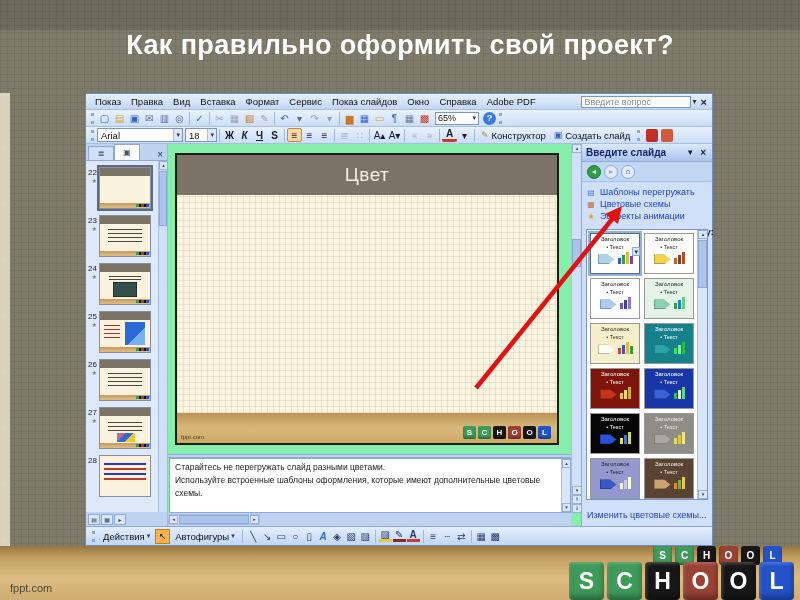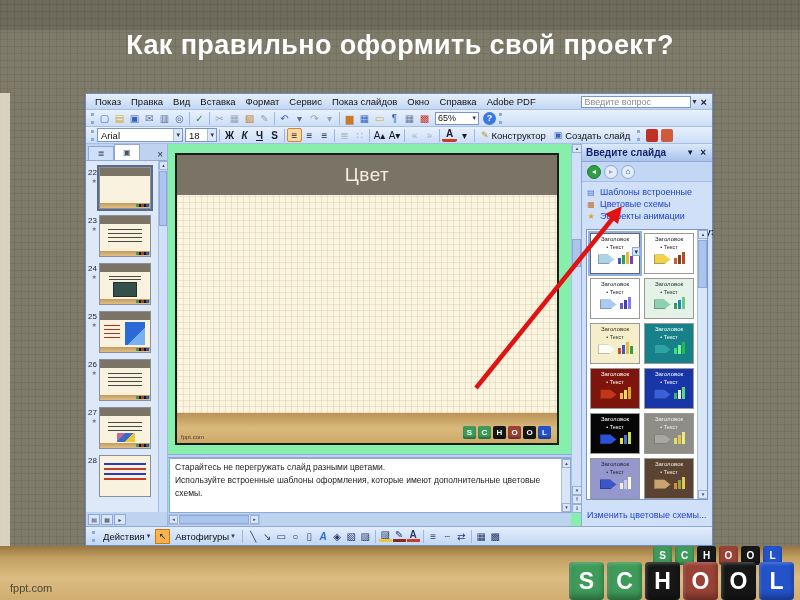--- a/index.html
+++ b/index.html
@@ -443,21 +443,21 @@
         </div>
         <div class="tp-nav">
           <span class="nav-circle back">◂</span>
           <span class="nav-circle">▸</span>
           <span class="nav-circle home">⌂</span>
         </div>
         <div class="tp-links">
 
             <div class="tp-link">
               <span class="licon" style="color: rgb(74, 111, 208);">▤</span>
-              <span>Шаблоны встроенные</span>
+              <span>Шаблоны перегружать</span>
             </div>
 
             <div class="tp-link">
               <span class="licon" style="color: rgb(192, 106, 42);">▦</span>
               <span>Цветовые схемы</span>
             </div>
 
             <div class="tp-link">
               <span class="licon" style="color: rgb(217, 165, 32);">★</span>
               <span>Эффекты анимации</span>

